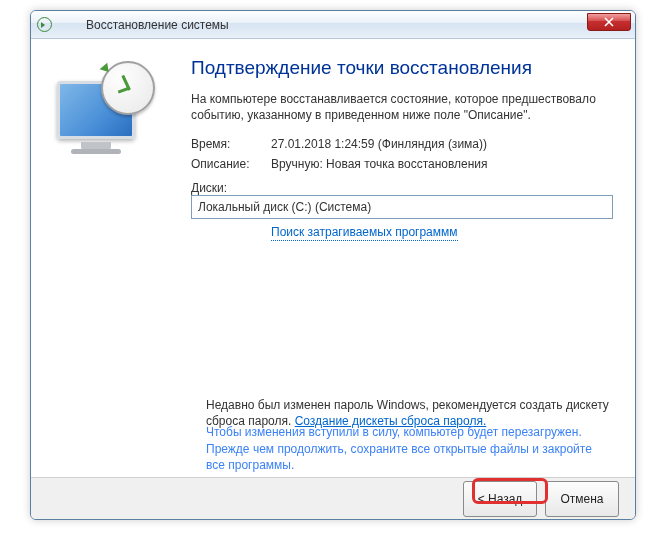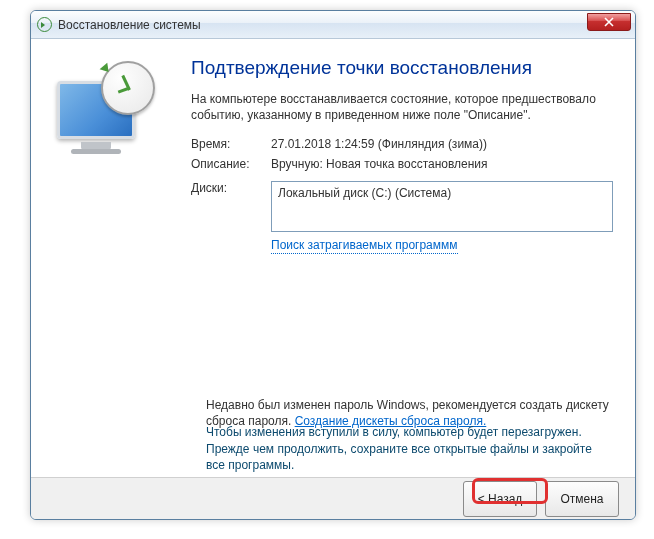--- a/index.html
+++ b/index.html
@@ -21,20 +21,21 @@
   box-shadow: 0 0 8px rgba(0,0,0,0.2);
 }
 .titlebar {
   height: 28px;
   background: linear-gradient(to bottom, #fdfefe 0%, #eaf1f8 45%, #d7e4f2 46%, #e8f0f8 100%);
   border-bottom: 1px solid #b8c8d8;
   border-radius: 5px 5px 0 0;
   display: flex;
   align-items: center;
   padding: 0 4px 0 6px;
+  gap: 28px;
 }
 .titlebar .app-icon {
   width: 16px; height: 16px;
   margin-right: 5px;
   position: relative;
 }
 .titlebar .app-icon::before {
   content: "";
   position: absolute;
   width: 13px; height: 13px;
@@ -158,20 +159,21 @@
   width: 80px;
   color: #333;
 }
 .info-value {
   flex: 1;
   color: #333;
 }
 .disks-row {
   display: flex;
   margin-top: 10px;
+  flex-direction: column;
 }
 .disks-box {
   flex: 1;
   height: 51px;
   border: 1px solid #7f9db9;
   padding: 4px 6px;
   color: #333;
   background: #fff;
 }
 .link-row {
@@ -190,21 +192,21 @@
   left: 175px;
   right: 22px;
   color: #333;
   line-height: 1.35;
 }
 .bottom-text2 {
   position: absolute;
   bottom: 46px;
   left: 175px;
   right: 22px;
-  color: #0c4a6e;
+  color: #3b82f6;
   line-height: 1.35;
 }
 .footer {
   position: absolute;
   bottom: 0; left: 0; right: 0;
   height: 42px;
   border-top: 1px solid #d0d0d0;
   background: #f0f0f0;
   display: flex;
   justify-content: flex-end;

